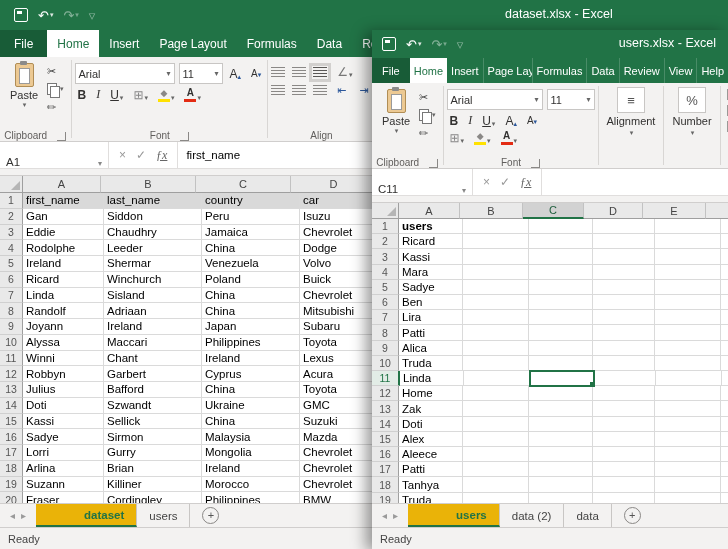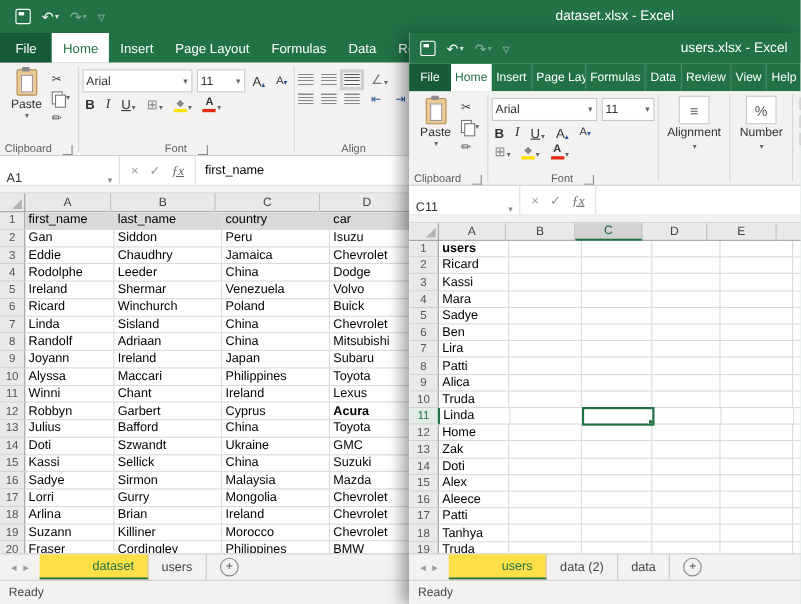--- a/index.html
+++ b/index.html
@@ -112,21 +112,21 @@
   .cell.fill{flex:1;border-right:none;}
   .cell.gray{background:#d9d9d9;}
   .cell.bold{font-weight:bold;}
   .cell.active-cell{outline:2px solid #217346;outline-offset:-1px;position:relative;z-index:2;}
   .cell.active-cell::after{content:"";position:absolute;right:-2px;bottom:-2px;width:4px;height:4px;background:#217346;border:1px solid #fff;}
 
   
   .tabbar{height:23px;background:#f3f2f1;border-top:1px solid #d0cecd;display:flex;align-items:stretch;flex:0 0 auto;font-size:11.5px;color:#444;}
   .snav{display:flex;align-items:center;gap:6px;padding:0 10px;color:#9a9a9a;font-size:10px;}
   .stab{display:flex;align-items:center;padding:0 12px;border-right:1px solid #c8c6c4;cursor:default;}
-  .stab.active{background:#fde047;color:#217346;font-weight:normal;border-right:1px solid #c8c6c4;border-bottom:2px solid #217346;padding-left:48px;}
+  .stab.active{background:#eab308;color:#217346;font-weight:bold;border-right:1px solid #c8c6c4;border-bottom:2px solid #217346;padding-left:48px;}
   .addwrap{display:flex;align-items:center;padding:0 12px;}
   .addsheet{width:15px;height:15px;border:1px solid #8a8886;border-radius:50%;display:flex;align-items:center;justify-content:center;font-size:11px;color:#555;line-height:1;}
 
   
   .statusbar{height:21px;background:#f3f2f1;border-top:1px solid #d0cecd;display:flex;align-items:center;padding-left:8px;font-size:11px;color:#444;flex:0 0 auto;}
 </style>
 </head>
 <body>
 
 <div class="canvas">
@@ -389,21 +389,21 @@
           <div class="cell" style="width: 94px;">Chant</div>
           <div class="cell" style="width: 94px;">Ireland</div>
           <div class="cell" style="width: 85px;">Lexus</div>
           <div class="cell fill"></div>
         </div>
         <div class="grow">
           <div class="rn">12</div>
           <div class="cell" style="width: 77px;">Robbyn</div>
           <div class="cell" style="width: 94px;">Garbert</div>
           <div class="cell" style="width: 94px;">Cyprus</div>
-          <div class="cell" style="width: 85px; font-weight: bold;">Acura</div>
+          <div class="cell" style="width: 85px;">Acura</div>
           <div class="cell fill"></div>
         </div>
         <div class="grow">
           <div class="rn">13</div>
           <div class="cell" style="width: 77px;">Julius</div>
           <div class="cell" style="width: 94px;">Bafford</div>
           <div class="cell" style="width: 94px;">China</div>
           <div class="cell" style="width: 85px;">Toyota</div>
           <div class="cell fill"></div>
         </div>

